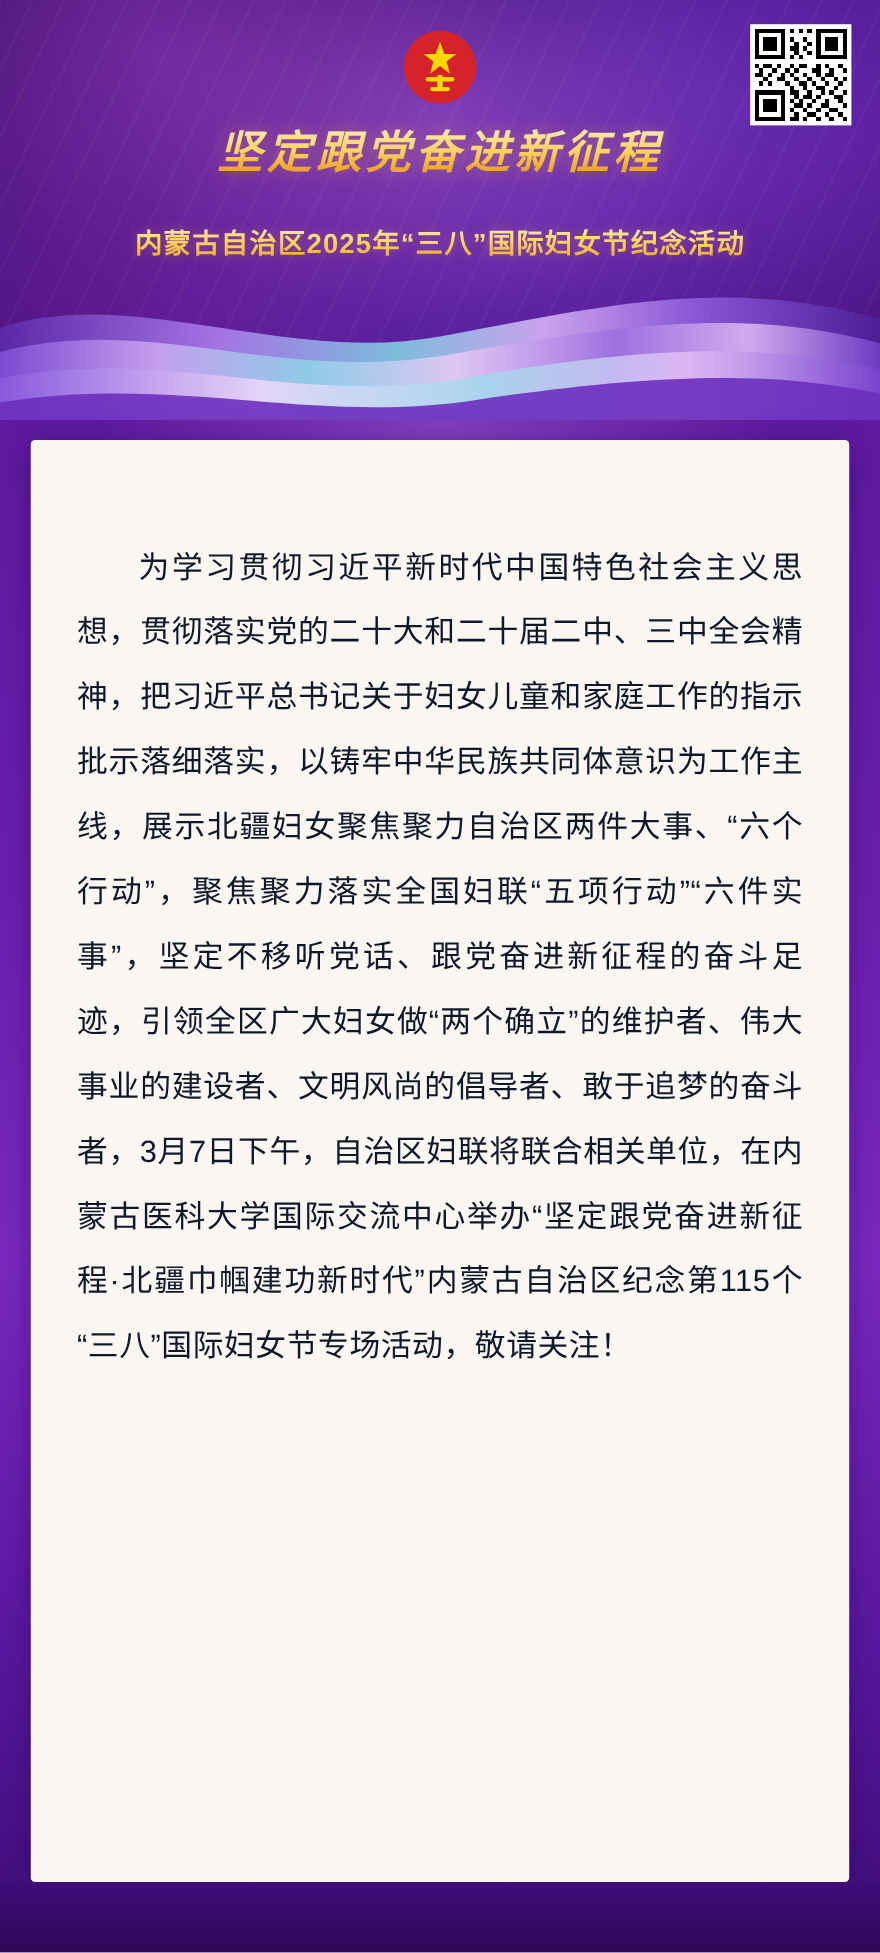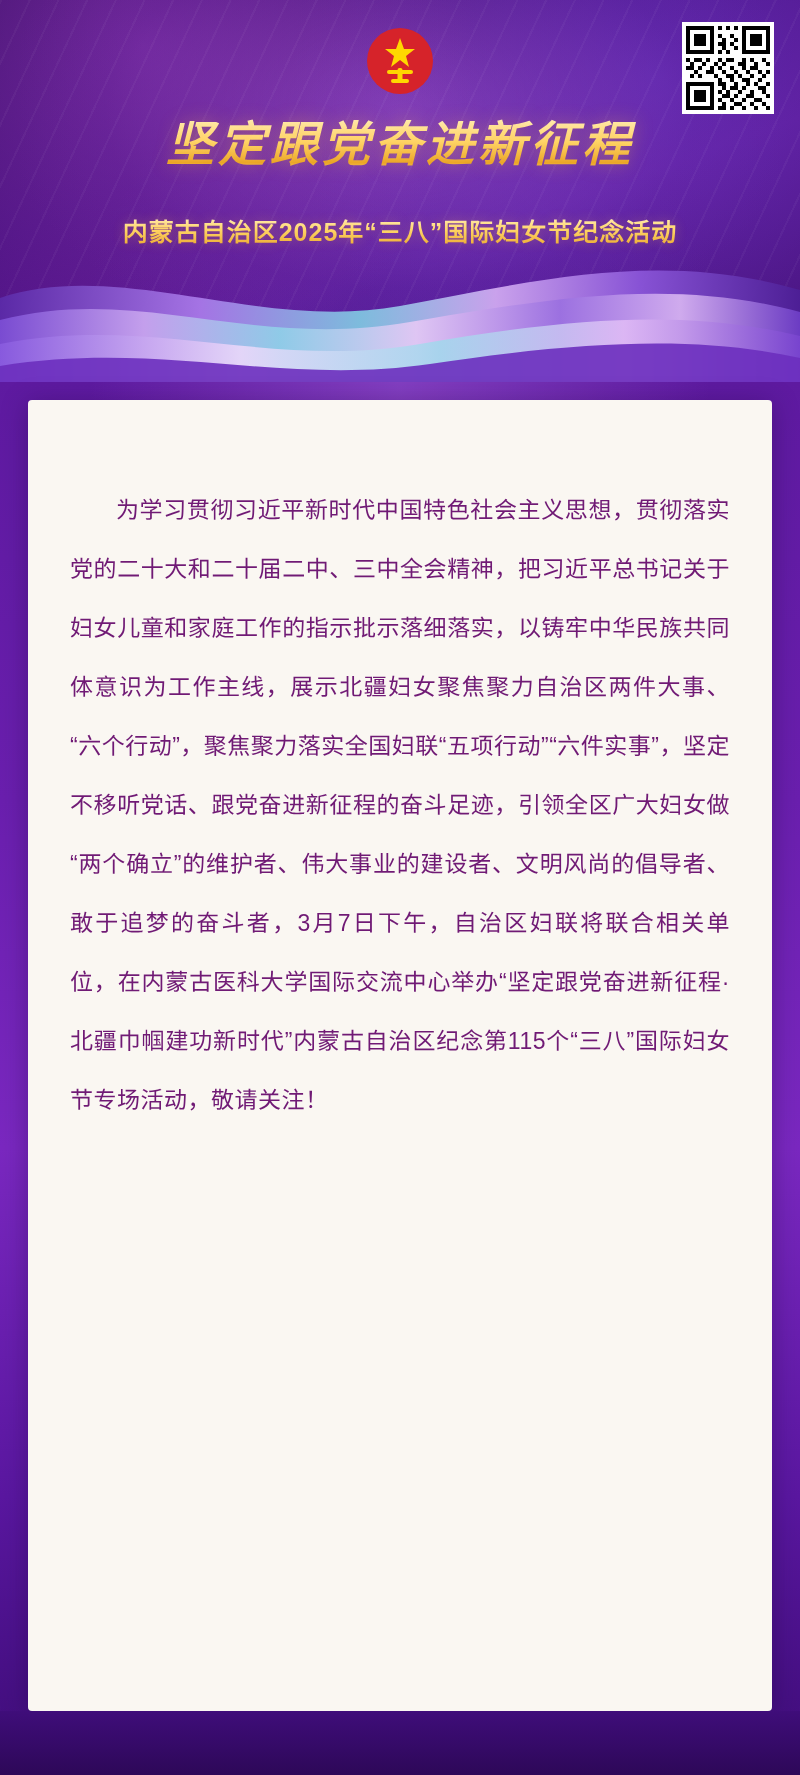--- a/index.html
+++ b/index.html
@@ -86,21 +86,21 @@
   .titles {
     position: absolute;
     left: 0;
     right: 0;
     top: 110px;
     text-align: center;
   }
   .title-line {
     font-family: "Liberation Serif", "DejaVu Serif", serif;
     font-weight: bold;
-    font-size: 48px;
+    font-size: 41px;
     letter-spacing: 4px;
     line-height: 1.45;
     color: #ffe9a8;
     background: linear-gradient(180deg, #fff6d6 0%, #ffd970 45%, #e9a426 75%, #fff0bd 100%);
     -webkit-background-clip: text;
     background-clip: text;
     -webkit-text-fill-color: transparent;
     text-shadow: 0 0 18px rgba(255, 190, 60, 0.35);
     font-style: italic;
   }
@@ -158,23 +158,23 @@
   }
   .card-inner {
     position: absolute;
     left: 42px;
     right: 42px;
     top: 58px;
     bottom: 30px;
   }
   .article {
     font-family: "Liberation Sans", "DejaVu Sans", sans-serif;
-    font-size: 23px;
+    font-size: 28px;
     line-height: 59px;
-    color: #701a75;
+    color: #0f172a;
     text-align: justify;
     text-indent: 2em;
     letter-spacing: 0.5px;
   }
 
   .footer-strip {
     position: absolute;
     left: 0;
     right: 0;
     bottom: 0;

